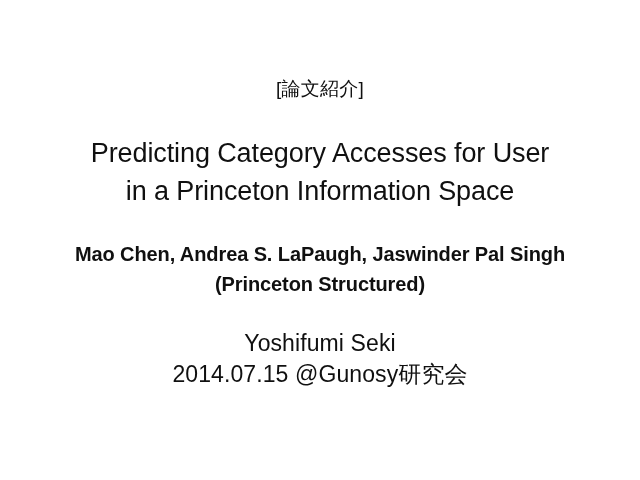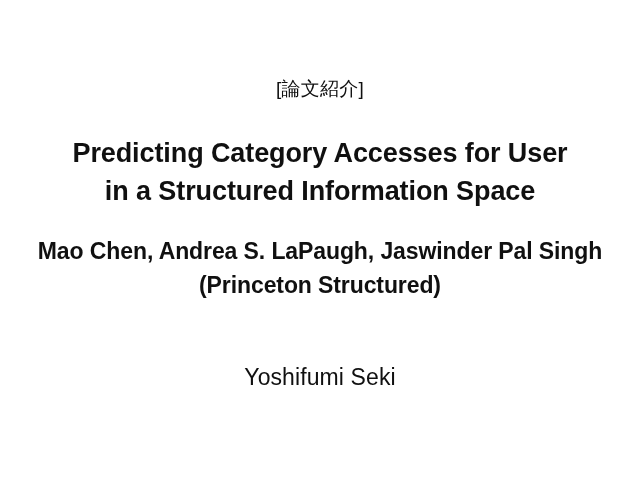--- a/index.html
+++ b/index.html
@@ -29,35 +29,35 @@
     font-size: 19px;
     line-height: 1.2;
     text-align: center;
     letter-spacing: 0.2px;
   }
   .paper-title {
     margin-top: 33px;
     font-size: 27px;
     line-height: 1.42;
     text-align: center;
-    font-weight: bold;
+    font-weight: normal;
     letter-spacing: -0.1px;
     max-width: 560px;
   }
   .authors-block {
-    margin-top: 24px;
-    font-size: 23px;
+    margin-top: 30px;
+    font-size: 20px;
     line-height: 1.48;
     text-align: center;
     font-weight: bold;
     letter-spacing: -0.1px;
     max-width: 580px;
   }
   .presenter-block {
-    margin-top: 59px;
+    margin-top: 28px;
     text-align: center;
     line-height: 1.38;
   }
   .presenter-name {
     font-size: 23px;
     letter-spacing: 0.1px;
   }
   .presenter-meta {
     font-size: 23px;
     letter-spacing: 0.1px;
@@ -65,25 +65,26 @@
 </style>
 </head>
 <body>
 
 <div class="slide">
 
   <div class="bracket-line">[論文紹介]</div>
 
   <div class="paper-title">
     <div>Predicting Category Accesses for User</div>
-    <div>in a Structured Information Space</div>
+    <div>in a Princeton Information Space</div>
   </div>
 
   <div class="authors-block">
     <div>Mao Chen, Andrea S. LaPaugh, Jaswinder Pal Singh</div>
     <div>(Princeton Structured)</div>
   </div>
 
   <div class="presenter-block">
     <div class="presenter-name">Yoshifumi Seki</div>
+    <div class="presenter-meta">2014.07.15 @Gunosy研究会</div>
   </div>
 
 </div>
 
 </body></html>

